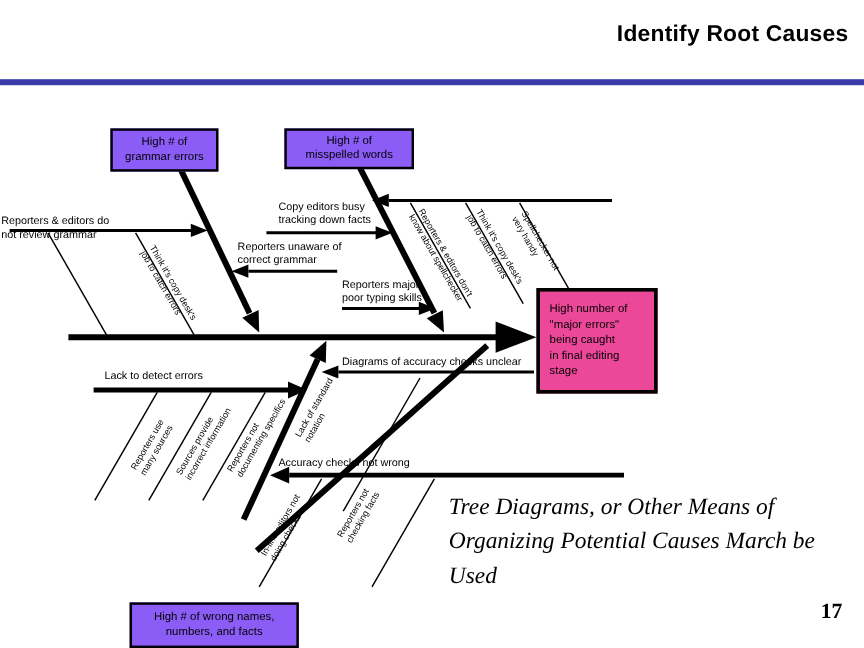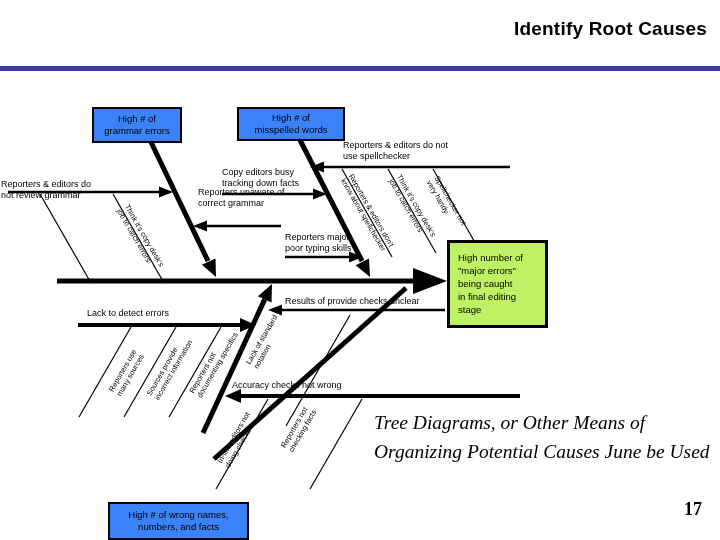--- a/index.html
+++ b/index.html
@@ -6,25 +6,25 @@
   .slide{position:relative;width:720px;height:540px;background:#ffffff;overflow:hidden;
          font-family:"Liberation Sans",sans-serif;color:#000;}
   .title{position:absolute;top:18px;right:13px;font-size:19px;font-weight:bold;
          letter-spacing:0.2px;}
   .rule{position:absolute;left:0;top:66px;width:720px;height:5px;}
   .fbsvg{position:absolute;left:0;top:0;width:720px;height:540px;}
   .hlabel{position:absolute;font-size:9px;line-height:11px;white-space:pre-line;}
   .rlabel{position:absolute;font-size:7.5px;line-height:8.5px;white-space:pre;
           transform:translate(-50%,-50%) rotate(60deg);}
   .rlabel.up{transform:translate(-50%,-50%) rotate(-60deg);}
-  .cbox{position:absolute;border:2px solid #000;background:#3b82f6;display:flex;
+  .cbox{position:absolute;border:2px solid #000;background:#8b5cf6;display:flex;
         align-items:center;justify-content:center;text-align:center;
         font-size:9.5px;line-height:12px;white-space:pre-line;}
   .effect{position:absolute;left:447px;top:240px;width:101px;height:88px;
-          border:3px solid #000;background:#bef264;box-sizing:border-box;
+          border:3px solid #000;background:#ec4899;box-sizing:border-box;
           font-size:9.5px;line-height:13px;padding:8px 4px 0 8px;white-space:pre-line;}
   .note{position:absolute;left:374px;top:408px;width:340px;
         font-family:"Liberation Serif",serif;font-style:italic;
         font-size:19.5px;line-height:29px;}
   .pagenum{position:absolute;right:18px;top:499px;font-family:"Liberation Serif",serif;
            font-weight:bold;font-size:18px;}
 </style>
 </head>
 <body>
 
@@ -96,29 +96,27 @@
 numbers, and facts</div>
 
   <div class="effect">High number of
 "major errors"
 being caught
 in final editing
 stage</div>
 
   <div class="hlabel" style="left:1px;top:166px;margin-top:13px;">Reporters &amp; editors do
 not review grammar</div>
-  <div class="hlabel" style="left:222px;top:167px;">Copy editors busy
+  <div class="hlabel" style="left:232px;top:167px;">Copy editors busy
 tracking down facts</div>
-  <div class="hlabel" style="left:343px;top:140px;">Reporters &amp; editors do not
-use spellchecker</div>
-  <div class="hlabel" style="left:198px;top:187px;">Reporters unaware of
+  <div class="hlabel" style="left:198px;top:200px;">Reporters unaware of
 correct grammar</div>
   <div class="hlabel" style="left:285px;top:232px;">Reporters major
 poor typing skills</div>
-  <div class="hlabel" style="left:285px;top:296px;">Results of provide checks unclear</div>
+  <div class="hlabel" style="left:285px;top:296px;">Diagrams of accuracy checks unclear</div>
   <div class="hlabel" style="left:87px;top:308px;">Lack to detect errors</div>
   <div class="hlabel" style="left:232px;top:380px;">Accuracy checks not wrong</div>
 
   <div class="rlabel" style="left:367px;top:213px;">Reporters &amp; editors don't
 know about spellchecker</div>
   <div class="rlabel" style="left:412px;top:208px;">Think it's copy desk's
 job to catch errors</div>
   <div class="rlabel" style="left:446px;top:203px;">Spellchecker not
 very handy</div>
   <div class="rlabel" style="left:140px;top:238px;">Think it's copy desk's
@@ -130,16 +128,16 @@
 incorrect information</div>
   <div class="rlabel up" style="left:214px;top:363px;">Reporters not
 documenting specifics</div>
   <div class="rlabel up" style="left:266px;top:342px;">Lack of standard
 notation</div>
   <div class="rlabel up" style="left:238px;top:440px;">In-line editors not
 doing checks</div>
   <div class="rlabel up" style="left:299px;top:429px;">Reporters not
 checking facts</div>
 
-  <div class="note">Tree Diagrams, or Other Means of Organizing Potential Causes June be Used</div>
+  <div class="note">Tree Diagrams, or Other Means of Organizing Potential Causes March be Used</div>
   <div class="pagenum">17</div>
 
 </div>
 
 </body></html>

